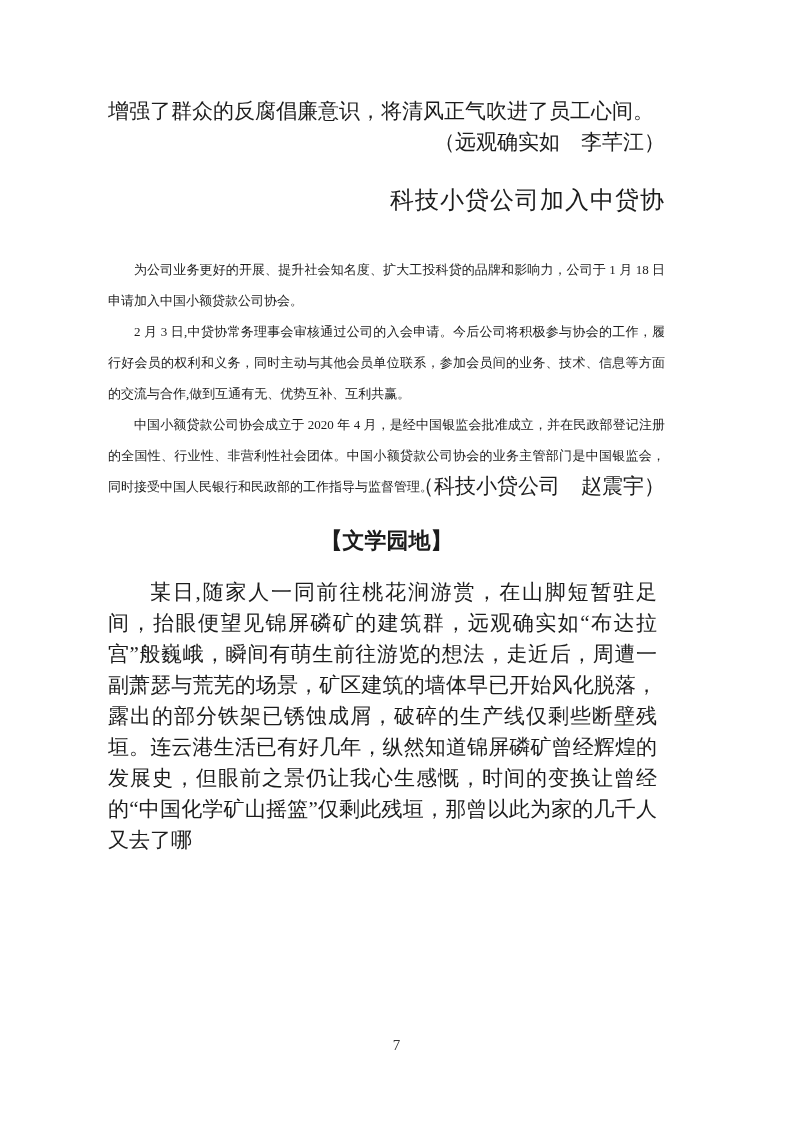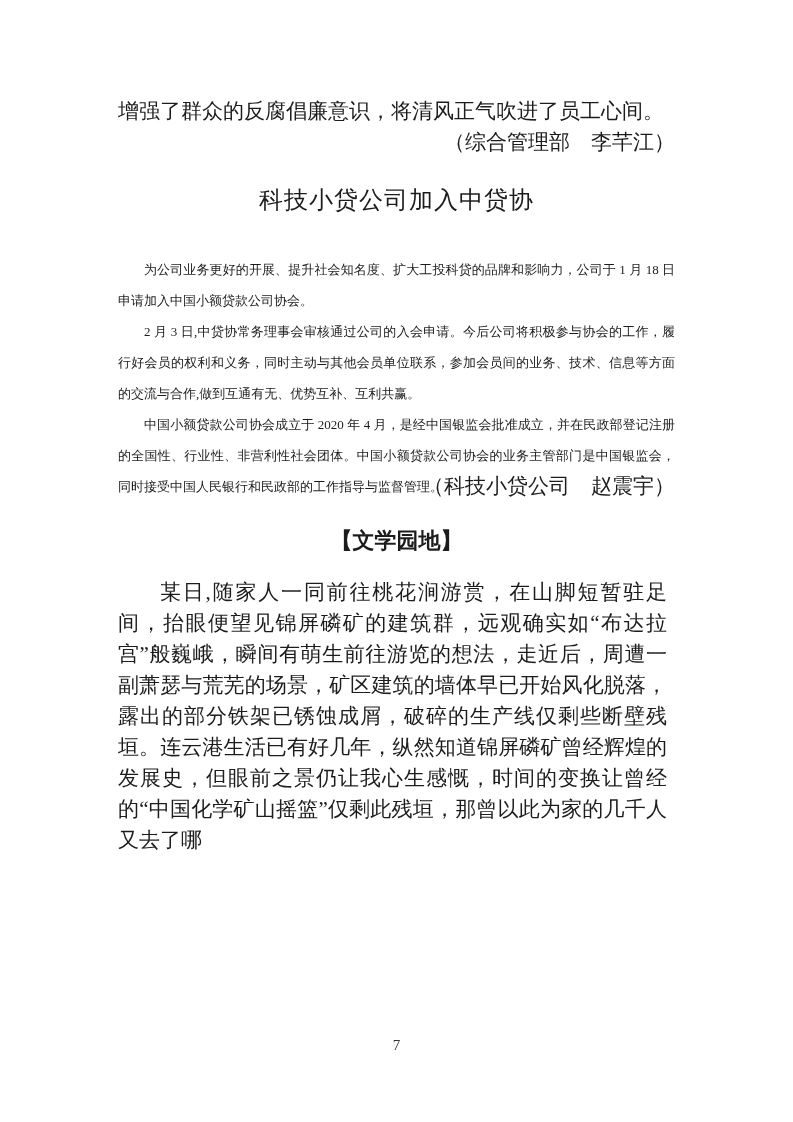--- a/index.html
+++ b/index.html
@@ -11,42 +11,42 @@
     position: relative;
     width: 793px;
     height: 1122px;
     background: #ffffff;
     color: #1c1c1c;
     font-family: "Liberation Serif", "DejaVu Serif", serif;
     overflow: hidden;
   }
   .content {
     position: absolute;
-    left: 118px;
+    left: 108px;
     top: 96px;
     width: 557px;
   }
   .bodyline {
     font-size: 21px;
     line-height: 31px;
     text-align: justify;
     text-justify: inter-character;
   }
   .byline {
     font-size: 21px;
     line-height: 31px;
     text-align: right;
   }
   .article-title {
     margin: 24px 0 36px 0;
     font-family: "Liberation Sans", "DejaVu Sans", sans-serif;
     font-weight: normal;
     font-size: 24px;
     line-height: 36px;
-    text-align: center;
+    text-align: right;
     letter-spacing: 1px;
   }
   p.para {
     margin: 0;
     text-indent: 2em;
     font-size: 13px;
     line-height: 31px;
     text-align: justify;
     text-justify: inter-character;
   }
@@ -91,21 +91,21 @@
   }
 </style>
 </head>
 <body>
 
 <div class="page">
   <div class="content">
 
     <div class="bodyline">增强了群众的反腐倡廉意识，将清风正气吹进了员工心间。</div>
 
-    <div class="byline">（综合管理部　李芊江）</div>
+    <div class="byline">（远观确实如　李芊江）</div>
 
     <h1 class="article-title">科技小贷公司加入中贷协</h1>
 
     <p class="para">为公司业务更好的开展、提升社会知名度、扩大工投科贷的品牌和影响力，公司于 1 月 18 日申请加入中国小额贷款公司协会。</p>
 
     <p class="para">2 月 3 日,中贷协常务理事会审核通过公司的入会申请。今后公司将积极参与协会的工作，履行好会员的权利和义务，同时主动与其他会员单位联系，参加会员间的业务、技术、信息等方面的交流与合作,做到互通有无、优势互补、互利共赢。</p>
 
     <p class="para">中国小额贷款公司协会成立于 2020 年 4 月，是经中国银监会批准成立，并在民政部登记注册的全国性、行业性、非营利性社会团体。中国小额贷款公司协会的业务主管部门是中国银监会，同时接受中国人民银行和民政部的工作指导与监督管理。</p>
 
     <div class="byline-overlay">（科技小贷公司　赵震宇）</div>

